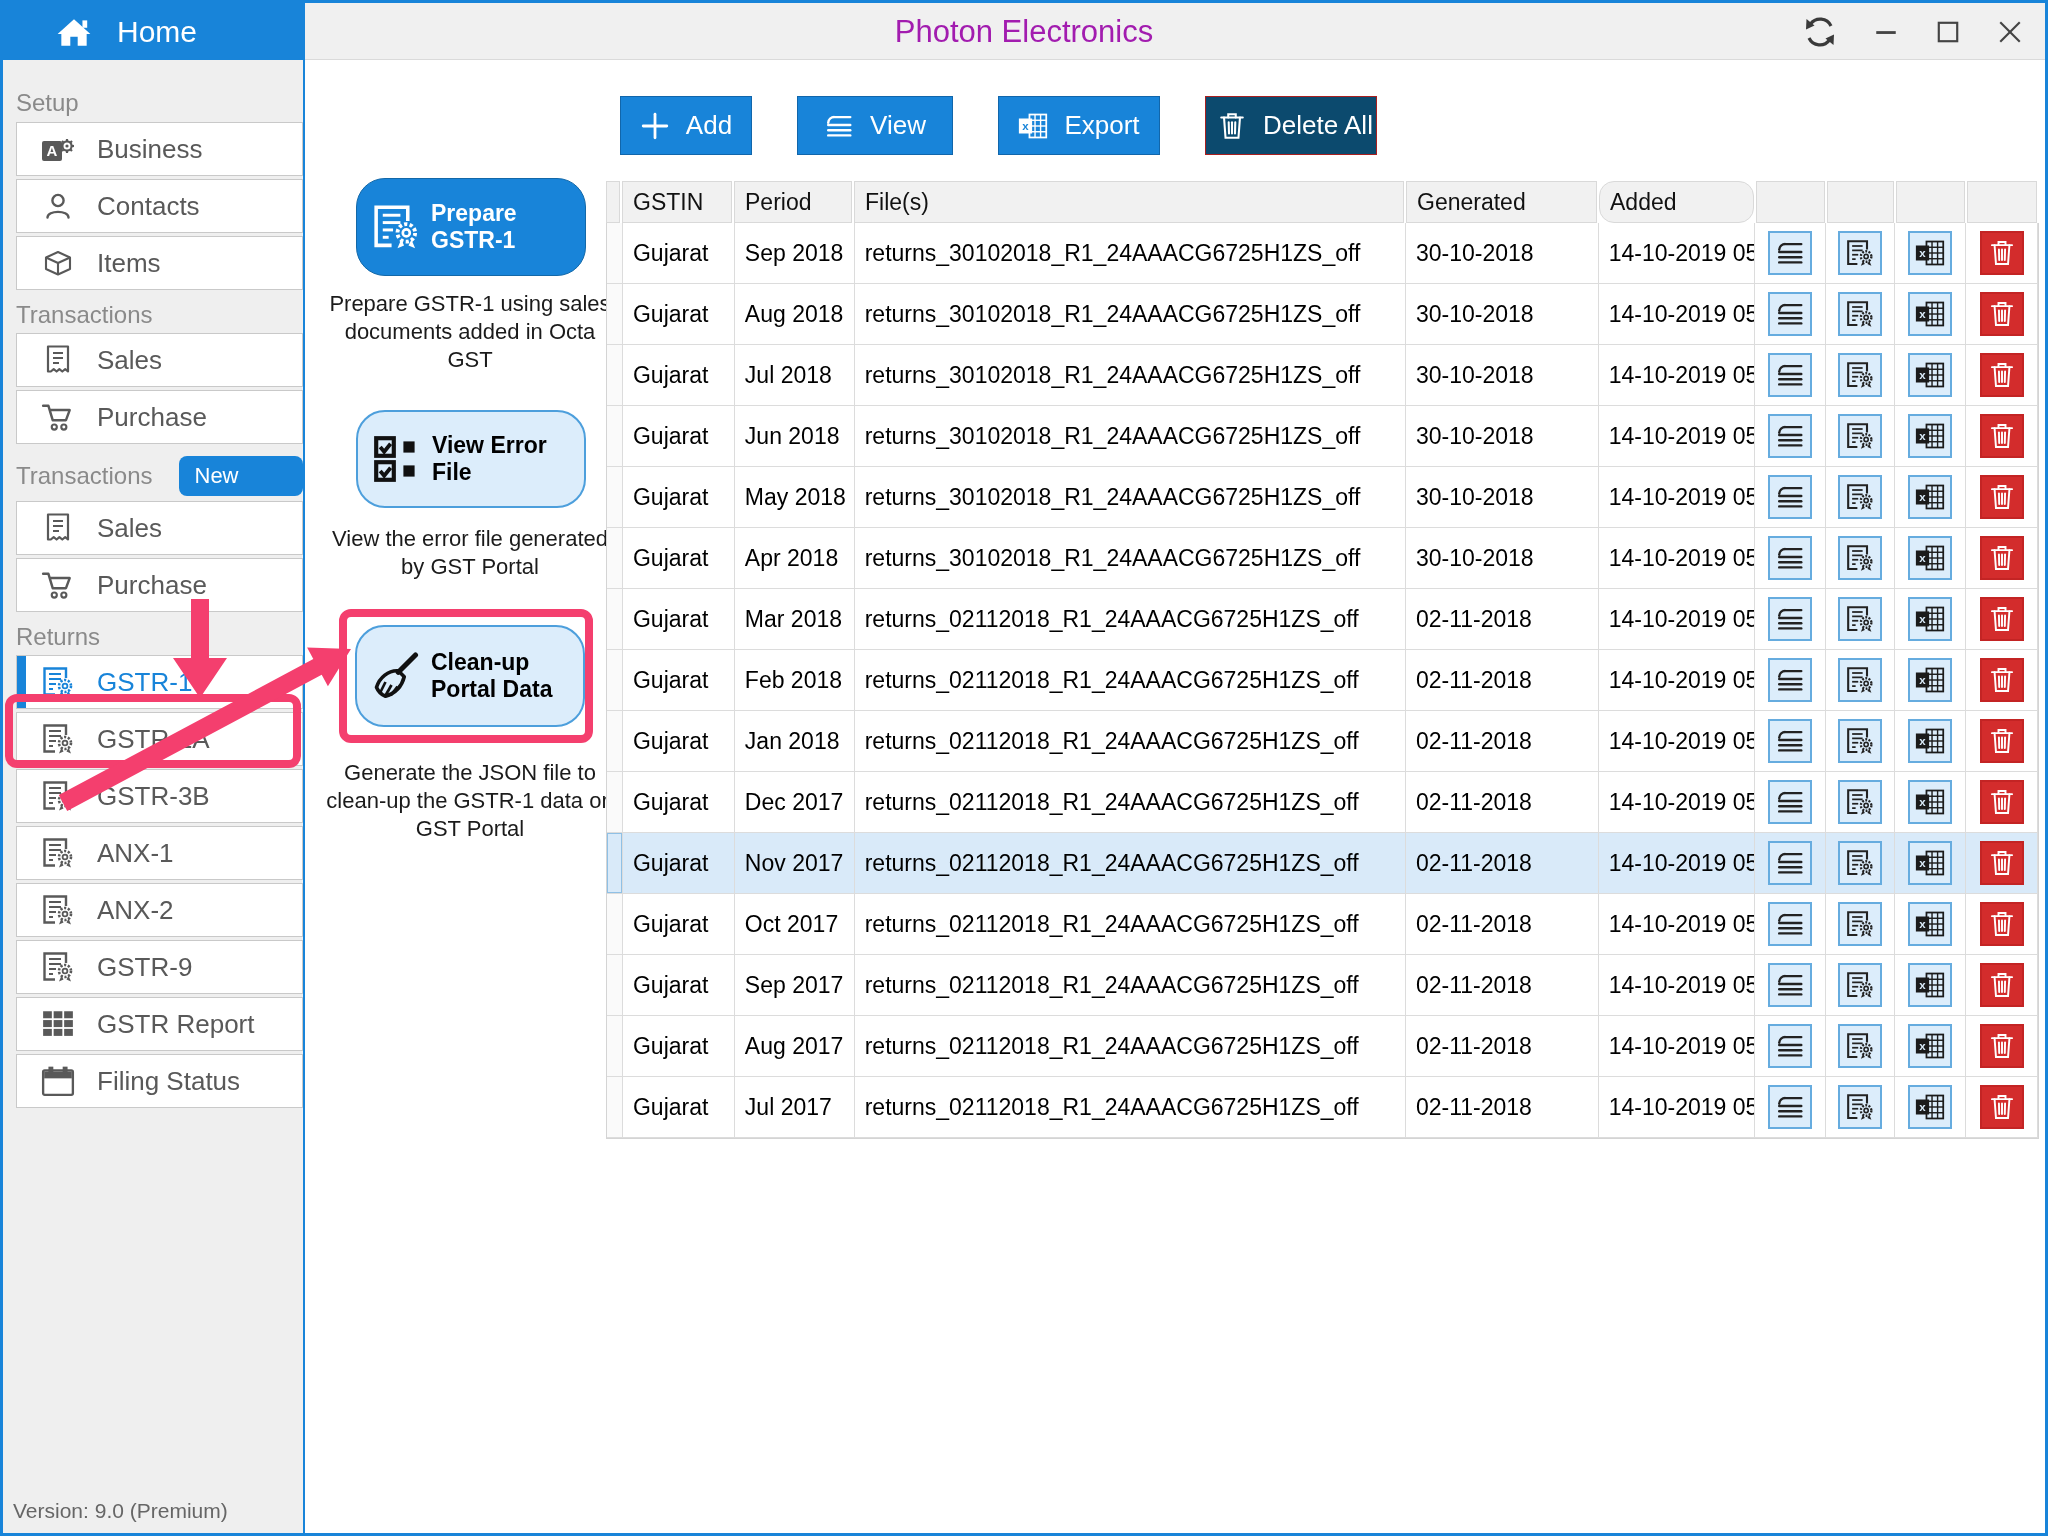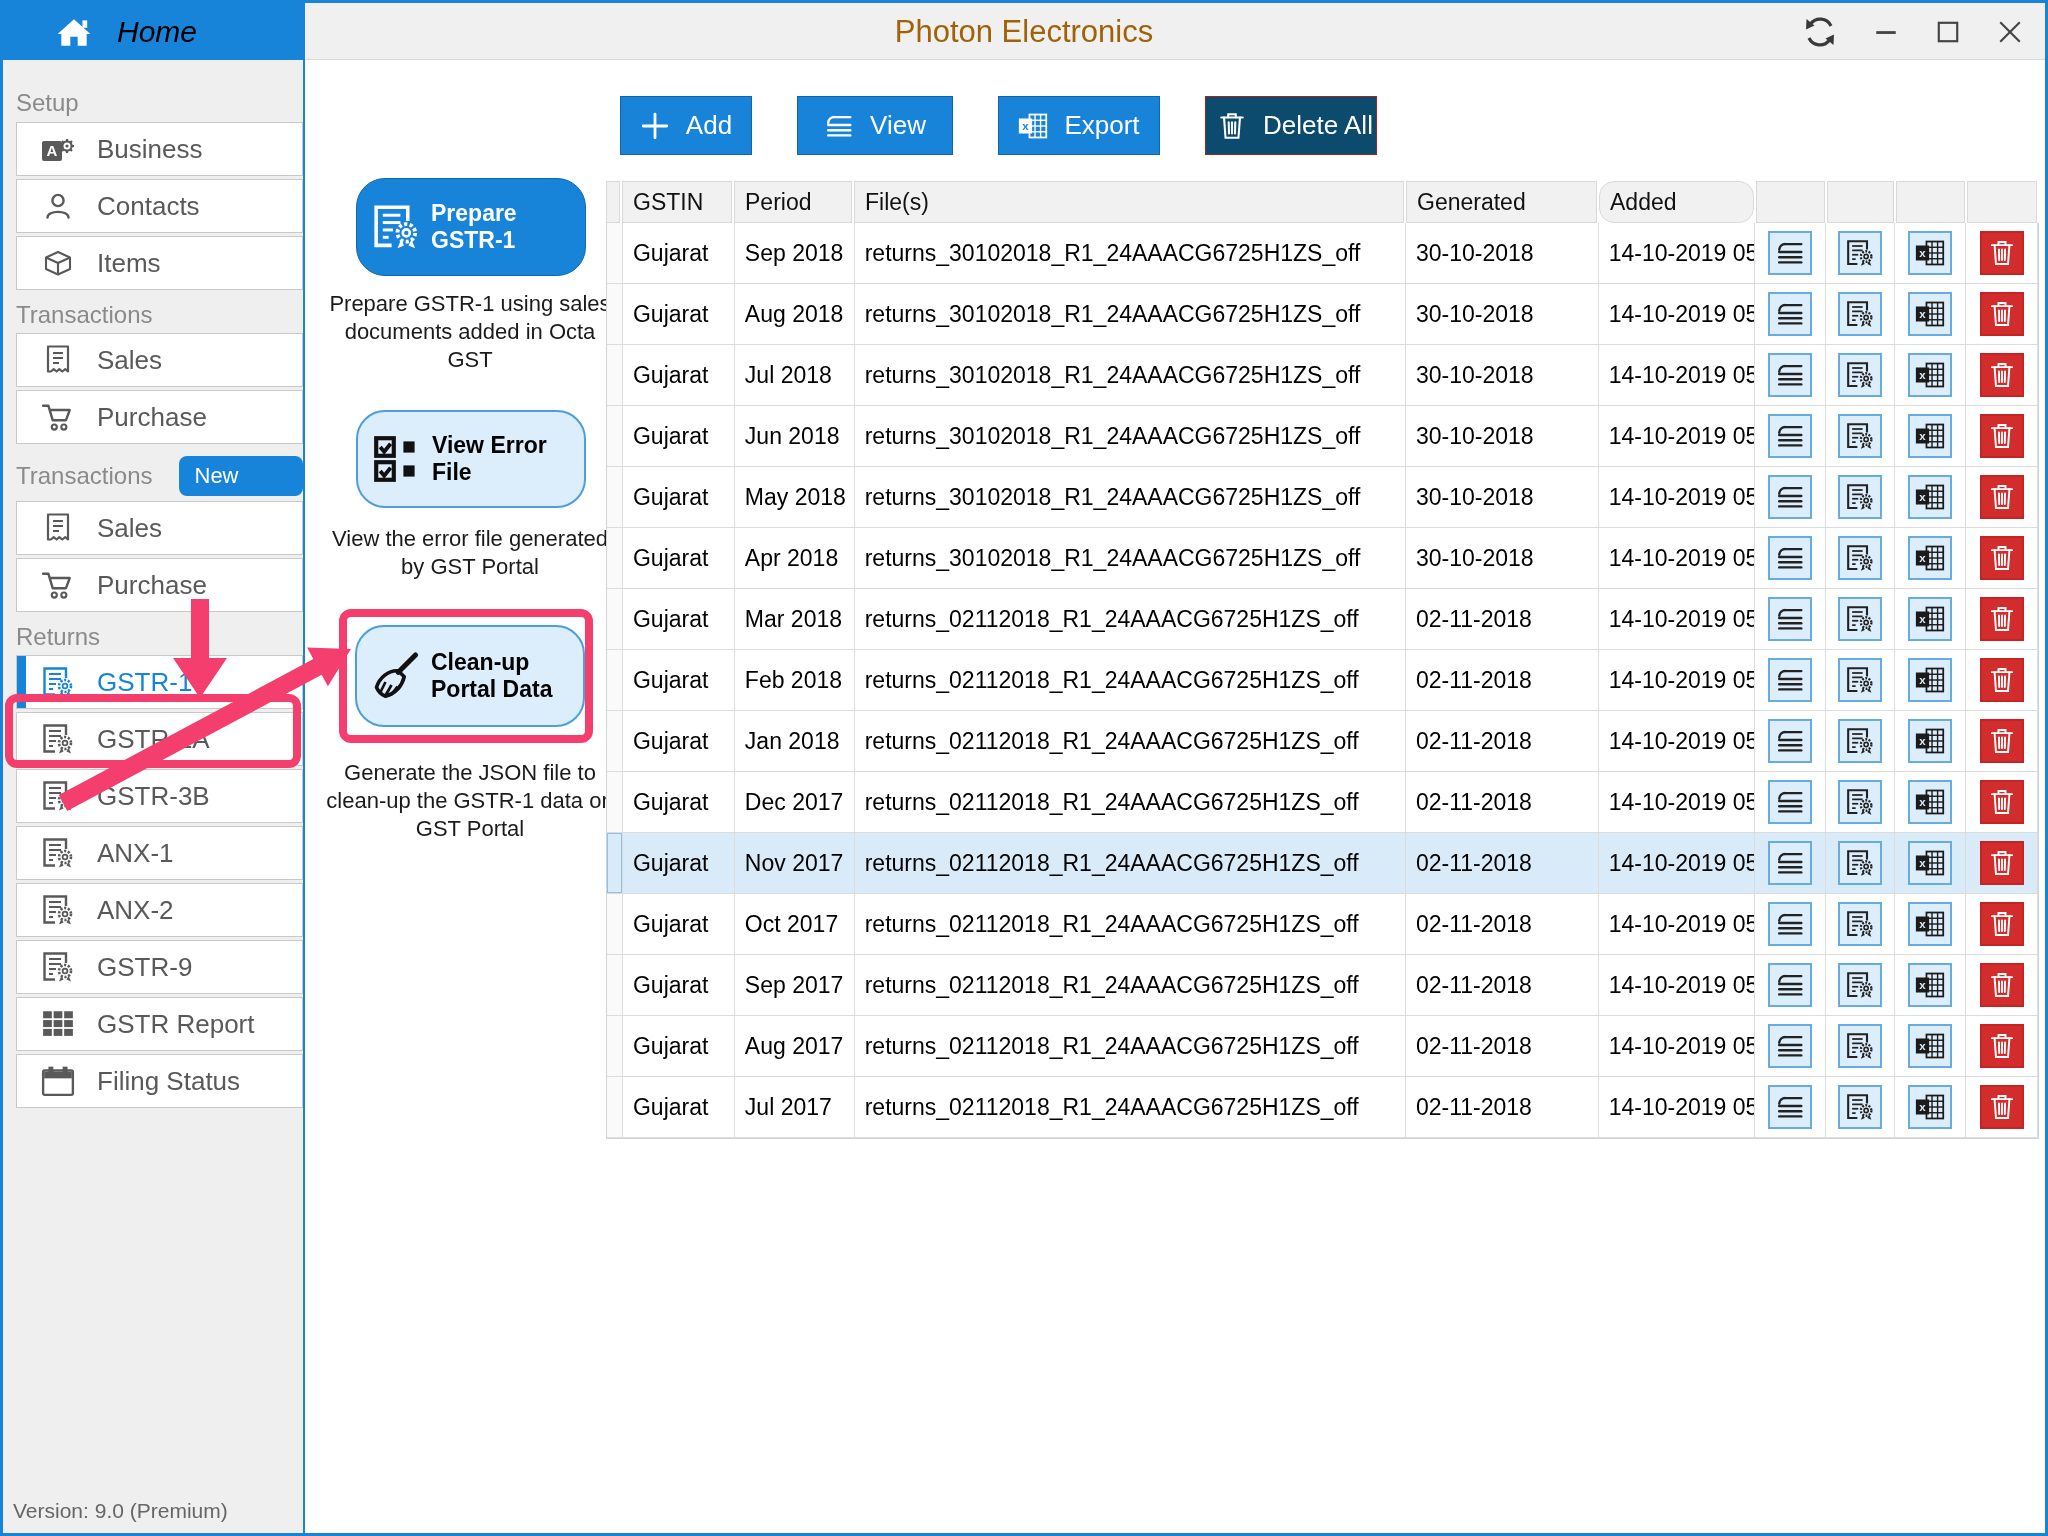--- a/index.html
+++ b/index.html
@@ -4,22 +4,22 @@
 <style>
   html,body{margin:0;padding:0;background:#888;}
   *{box-sizing:border-box;}
   #window{
     position:relative;width:2048px;height:1536px;background:#fff;
     border:3px solid #1884D9;overflow:hidden;
     font-family:"Liberation Sans",sans-serif;color:#222;
   }
   
   .titlebar{position:absolute;left:0;top:0;width:100%;height:57px;background:#F0F0F0;border-bottom:1px solid #DADADA;}
-  .app-title{position:absolute;left:0;right:0;top:0;height:57px;line-height:57px;text-align:center;font-size:31px;color:#a16207;pointer-events:none;}
-  .home-btn{position:absolute;left:0;top:0;width:302px;height:57px;background:#1884D9;display:flex;align-items:center;padding-left:52px;gap:24px;color:#000000;font-size:30px;cursor:pointer;font-style:italic;}
+  .app-title{position:absolute;left:0;right:0;top:0;height:57px;line-height:57px;text-align:center;font-size:31px;color:#a21caf;pointer-events:none;}
+  .home-btn{position:absolute;left:0;top:0;width:302px;height:57px;background:#1884D9;display:flex;align-items:center;padding-left:52px;gap:24px;color:#ffffff;font-size:30px;cursor:pointer;}
   .home-btn .ic{width:38px;height:34px;display:flex;}
   .win-controls{position:absolute;right:22px;top:0;height:57px;display:flex;align-items:center;gap:36px;}
   .wc{width:26px;height:26px;display:flex;align-items:center;justify-content:center;}
   .wc.refresh{width:34px;height:32px;}
   
   .sidebar{position:absolute;left:0;top:57px;bottom:0;width:302px;background:#EFEFEF;border-right:2px solid #1884D9;}
   .side-header{margin:12px 0 5px 13px;font-size:24px;line-height:26px;color:#8A8A8A;display:flex;align-items:center;}
   .side-header.first{margin-top:30px;margin-bottom:6px;}
   .side-header .badge{margin-left:26px;background:#1884D9;color:#fff;font-size:22px;line-height:40px;height:40px;padding:0 16px;border-radius:8px;}
   .side-item{position:relative;margin:0 0 3px 13px;width:287px;height:54px;background:#fff;border:1px solid #C9C9C9;display:flex;align-items:center;cursor:pointer;}

